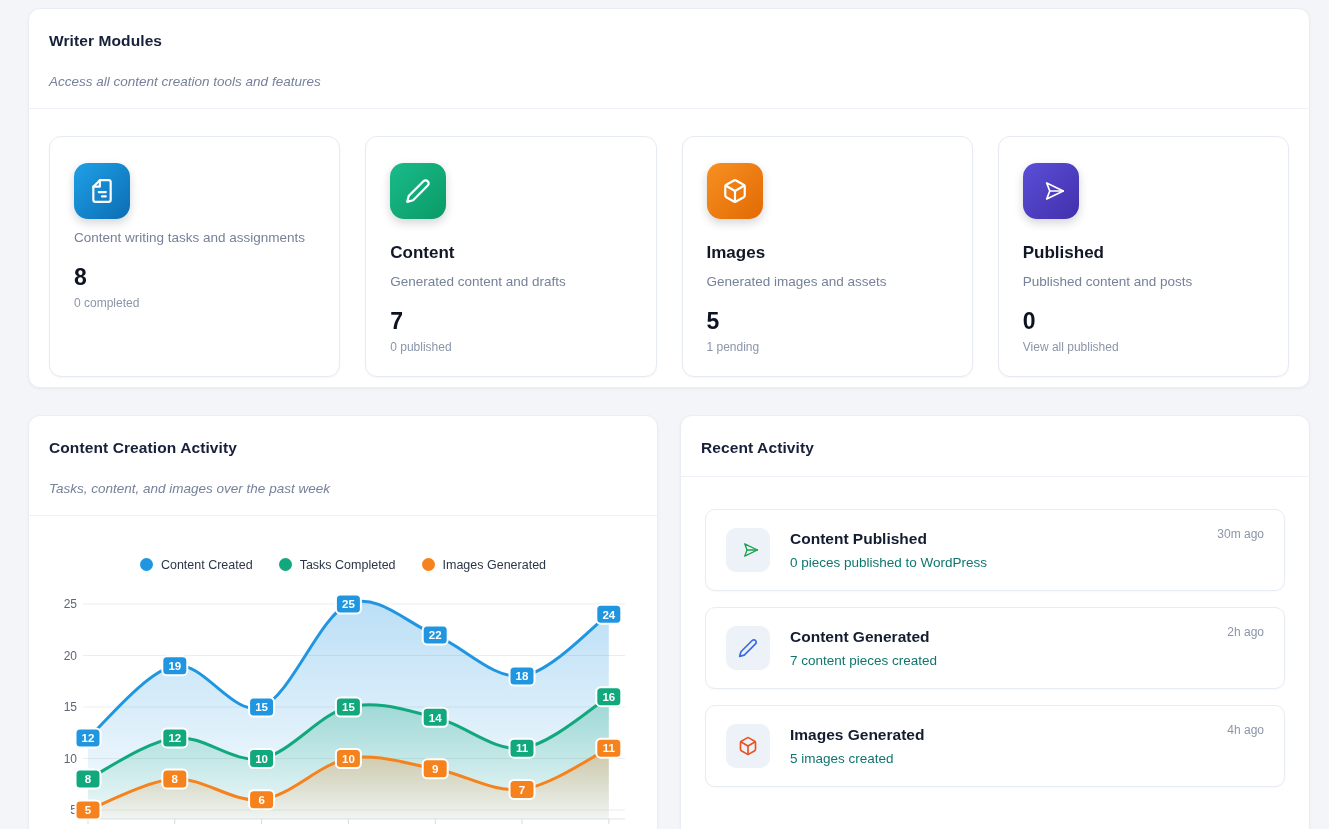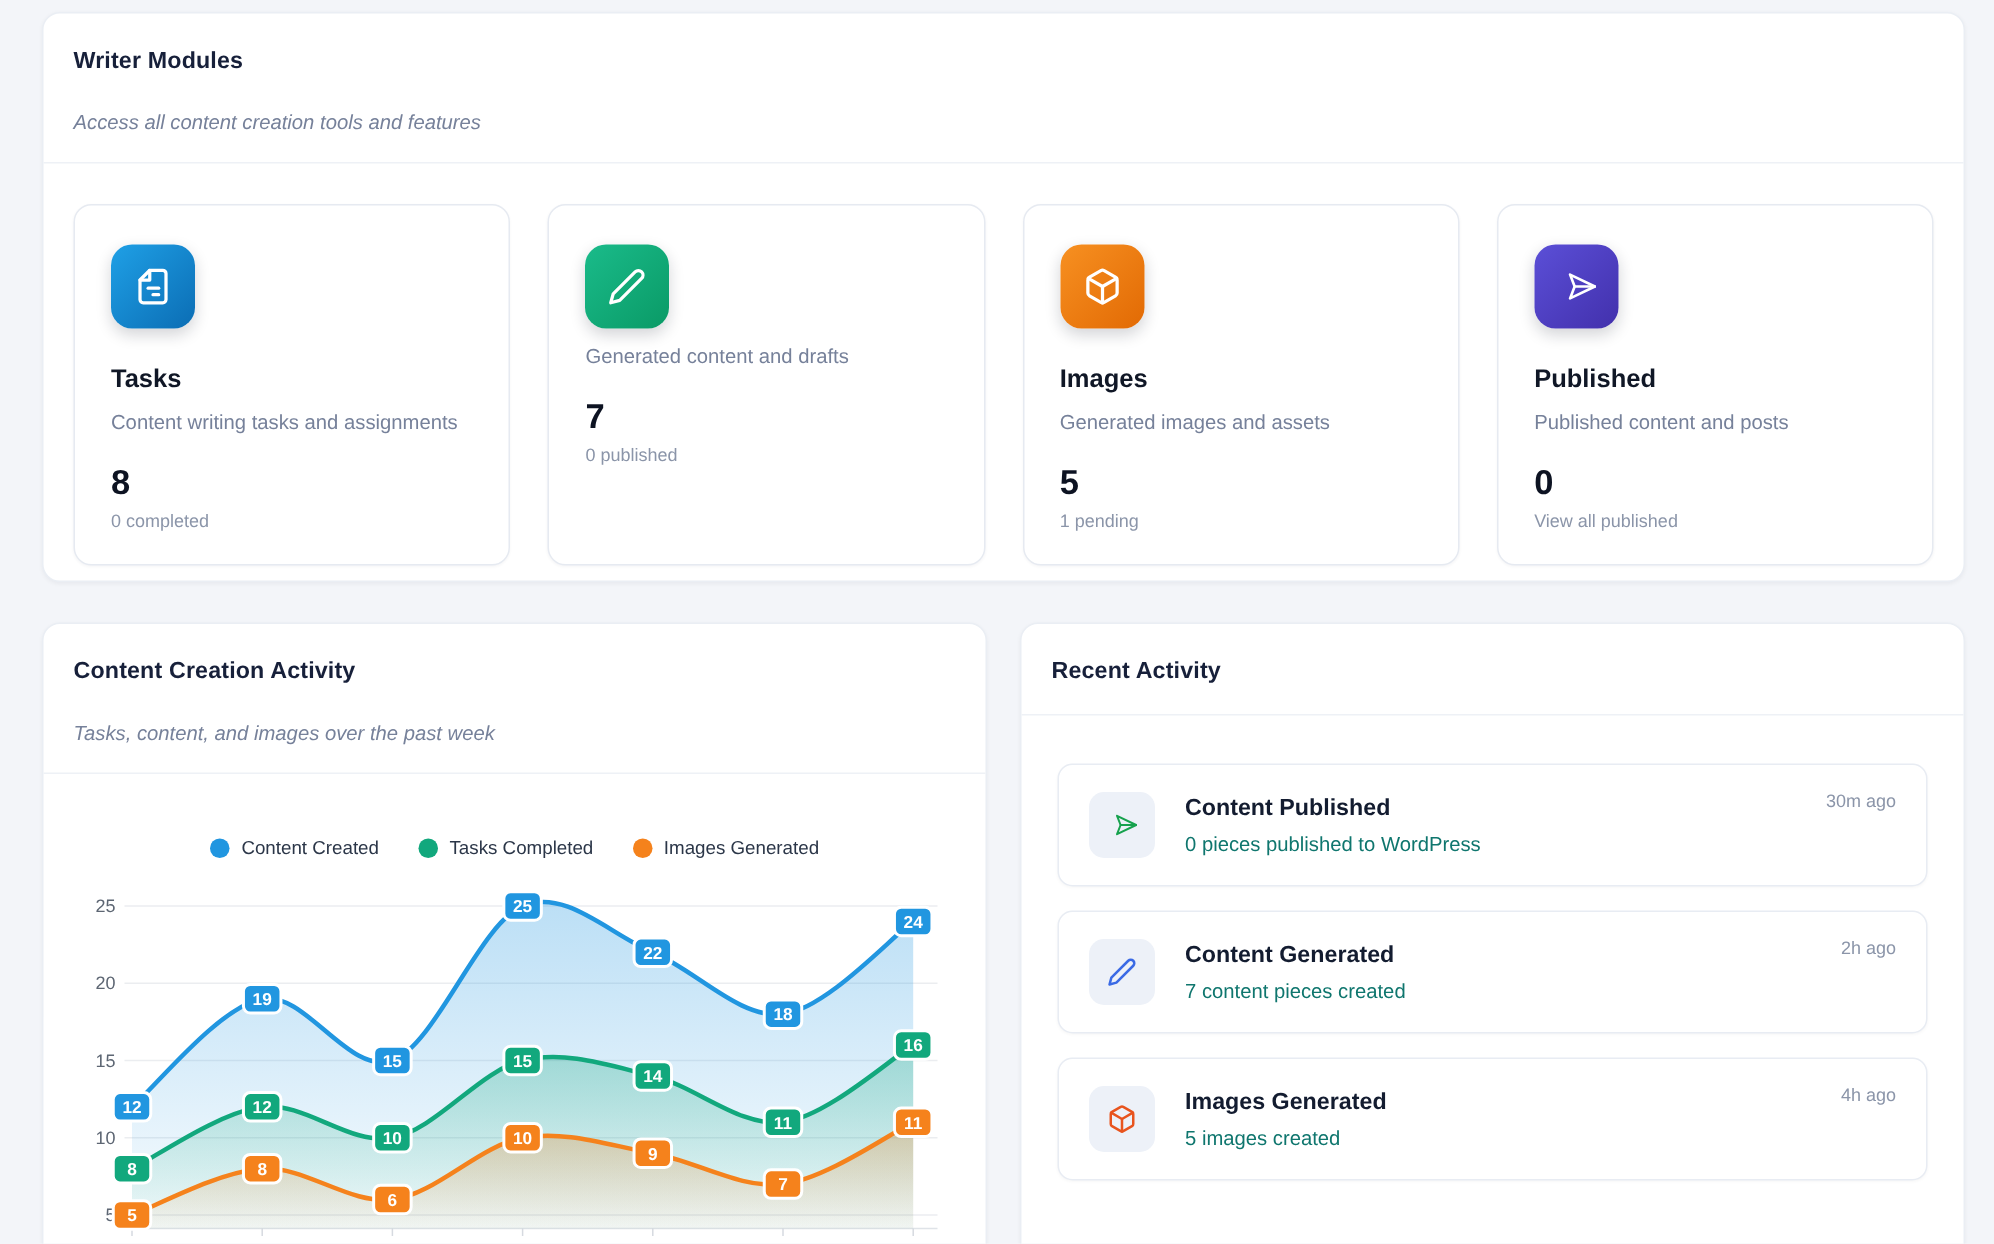--- a/index.html
+++ b/index.html
@@ -46,21 +46,21 @@
   }
   .module-icon svg { width:26px; height:26px; }
   .module-title { margin-top:24px; font-size:17px; font-weight:700; color:#101726; }
   .module-desc  { margin-top:11px; font-size:13.5px; color:#76819a; }
   .module-value { margin-top:19px; font-size:23px; font-weight:700; color:#0d1322; }
   .module-sub   { margin-top:5px;  font-size:12px;  color:#8b95a9; }
 
   
   .chart-body { padding:40px 20px 0 20px; }
   .chart-legend { display:flex; justify-content:center; gap:26px; align-items:center; height:18px; }
-  .legend-item { display:flex; align-items:center; gap:8px; cursor:pointer; }
+  .legend-item { display:flex; gap:8px; cursor:pointer; }
   .legend-dot { width:13px; height:13px; border-radius:50%; }
   .legend-label { font-size:12.5px; color:#2b3648; }
   .chart-svg-wrap { margin-top:8px; }
   .chart-svg-wrap svg { display:block; }
 
   
   .activity-list { padding:32px 24px 0 24px; display:flex; flex-direction:column; gap:16px; }
   .activity-item {
     position:relative;
     height:82px;
@@ -99,31 +99,31 @@
     <div class="module-icon" style="background: linear-gradient(135deg, rgb(31, 160, 230), rgb(11, 109, 180));">
             <svg viewBox="0 0 24 24" fill="none" stroke="currentColor" stroke-width="2" stroke-linecap="round" stroke-linejoin="round">
               <g transform="translate(24 0) scale(-1 1)">
                 <path d="M14 2H6a2 2 0 0 0-2 2v16a2 2 0 0 0 2 2h12a2 2 0 0 0 2-2V8z"></path>
                 <polyline points="14 2 14 8 20 8"></polyline>
                 <line x1="8.5" y1="13" x2="15" y2="13"></line>
                 <line x1="8.5" y1="17" x2="12" y2="17"></line>
               </g>
             </svg>
           </div>
-    <div class="module-title">Tasks</div>
     <div class="module-desc">Content writing tasks and assignments</div>
     <div class="module-value">8</div>
     <div class="module-sub">0 completed</div>
   </div>
         <div class="module-card">
     <div class="module-icon" style="background: linear-gradient(135deg, rgb(26, 187, 138), rgb(10, 154, 102));">
             <svg viewBox="0 0 24 24" fill="none" stroke="currentColor" stroke-width="2" stroke-linecap="round" stroke-linejoin="round">
               <path d="M17 3a2.828 2.828 0 1 1 4 4L7.5 20.5 2 22l1.5-5.5L17 3z"></path>
             </svg>
           </div>
+    <div class="module-title">Content</div>
     <div class="module-desc">Generated content and drafts</div>
     <div class="module-value">7</div>
     <div class="module-sub">0 published</div>
   </div>
         <div class="module-card">
     <div class="module-icon" style="background: linear-gradient(135deg, rgb(247, 144, 33), rgb(226, 106, 4));">
             <svg viewBox="0 0 24 24" fill="none" stroke="currentColor" stroke-width="2" stroke-linecap="round" stroke-linejoin="round">
               <path d="M21 16V8a2 2 0 0 0-1-1.73l-7-4a2 2 0 0 0-2 0l-7 4A2 2 0 0 0 3 8v8a2 2 0 0 0 1 1.73l7 4a2 2 0 0 0 2 0l7-4A2 2 0 0 0 21 16z"></path>
               <polyline points="3.27 6.96 12 12.01 20.73 6.96"></polyline>
               <line x1="12" y1="22.08" x2="12" y2="12"></line>

